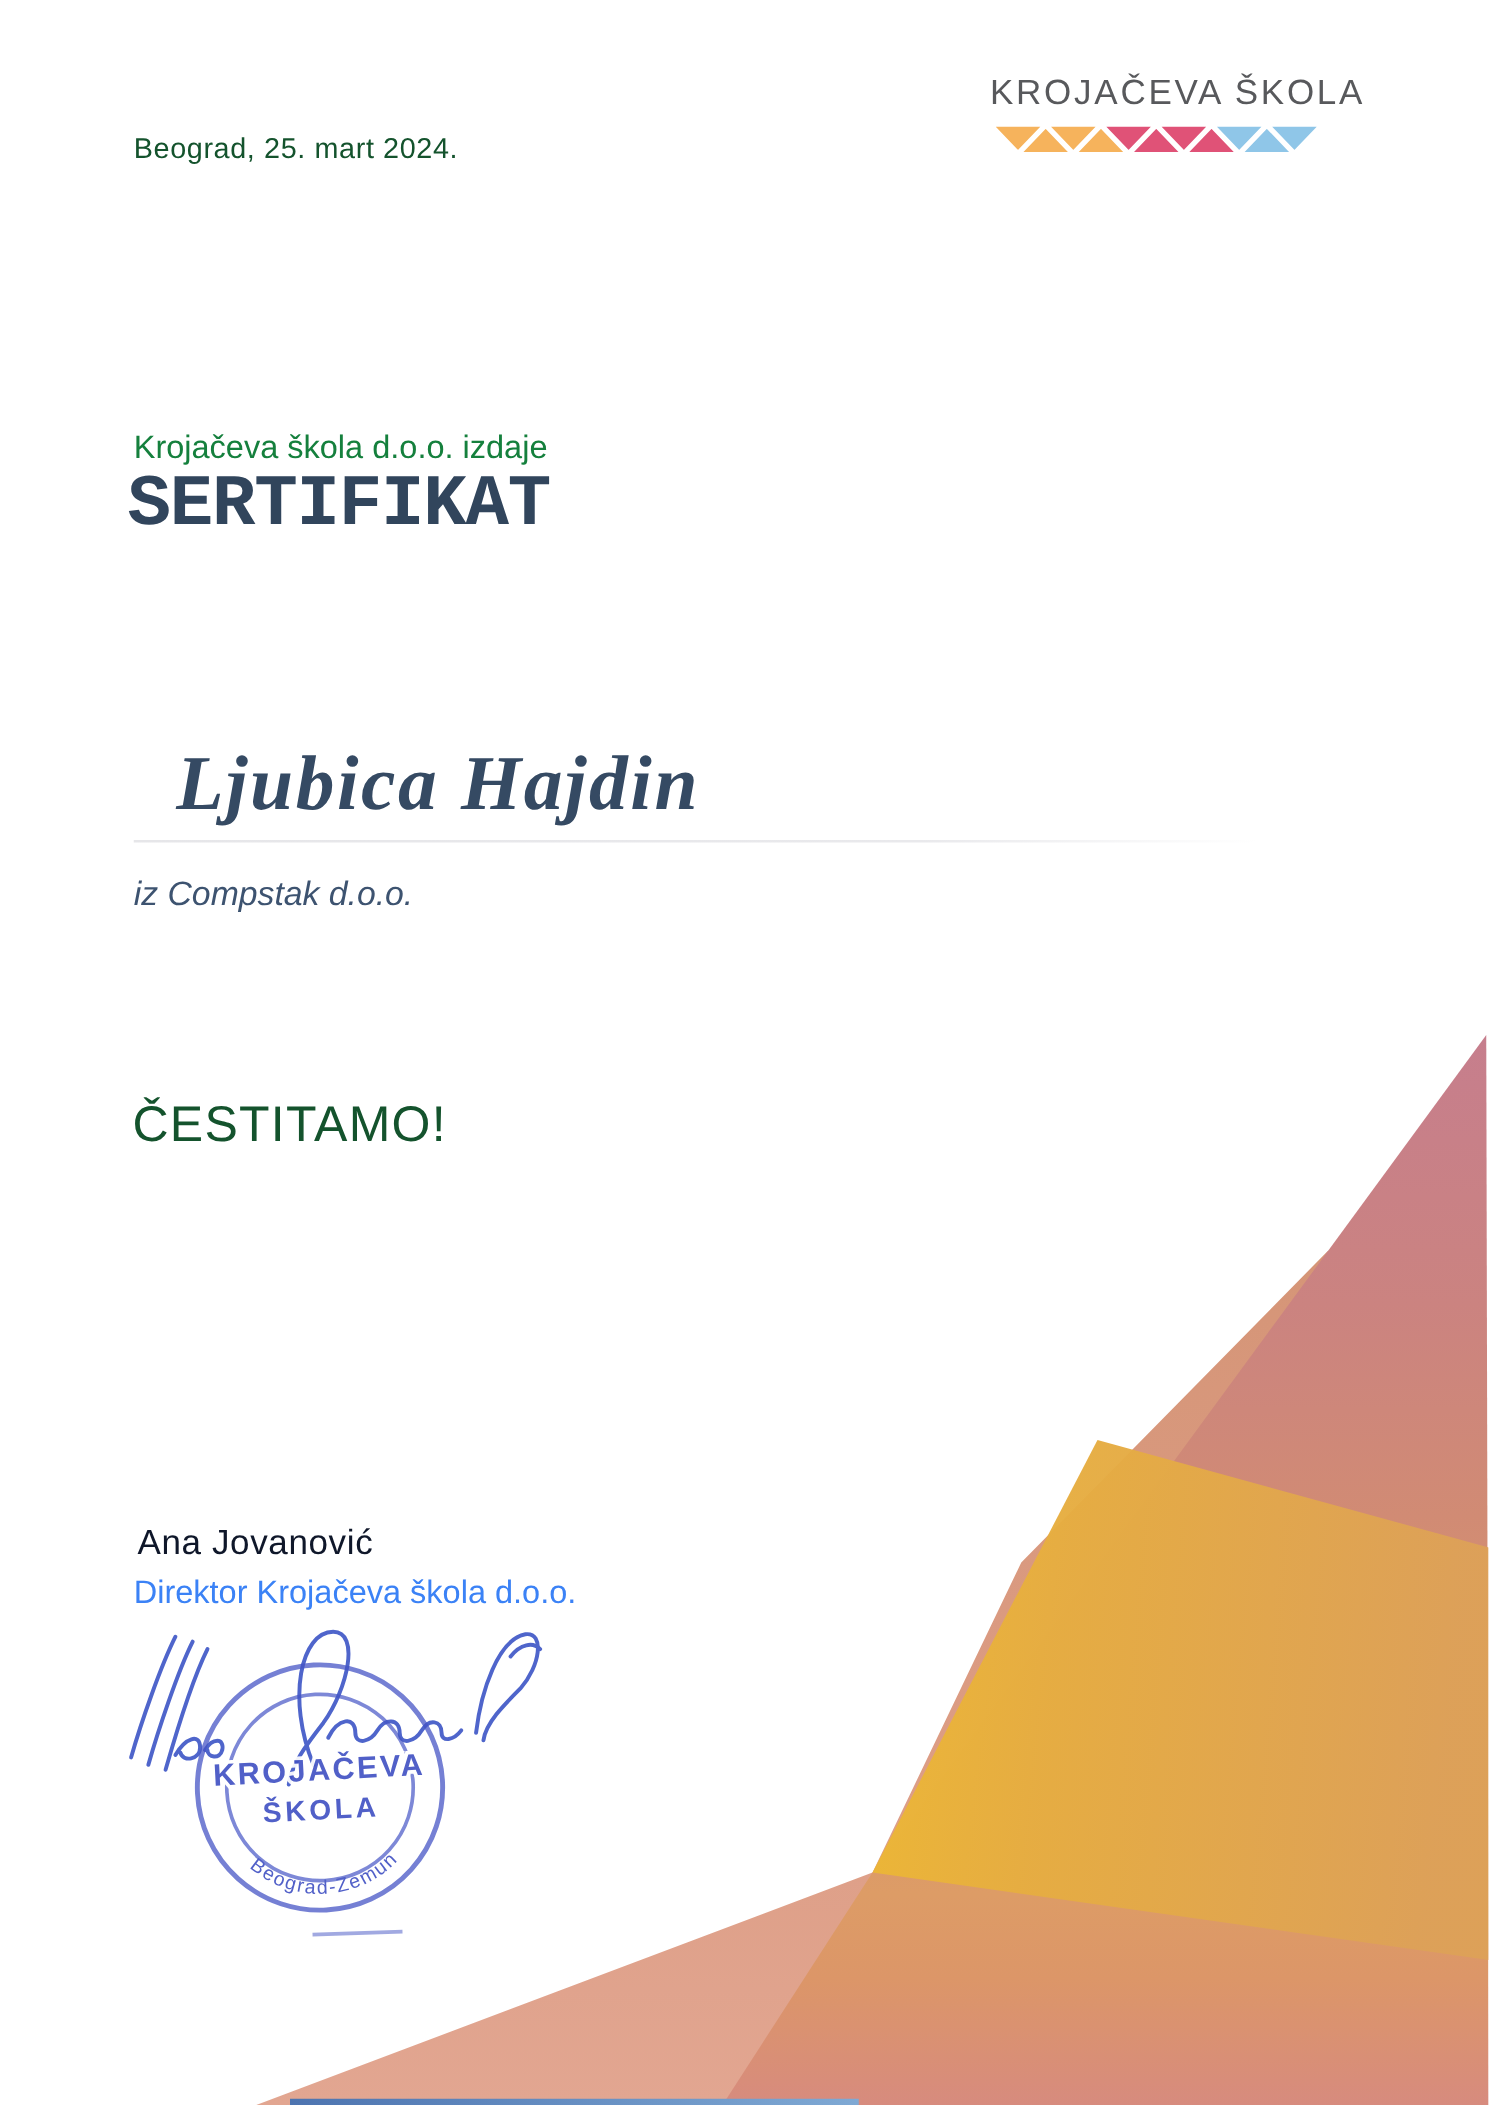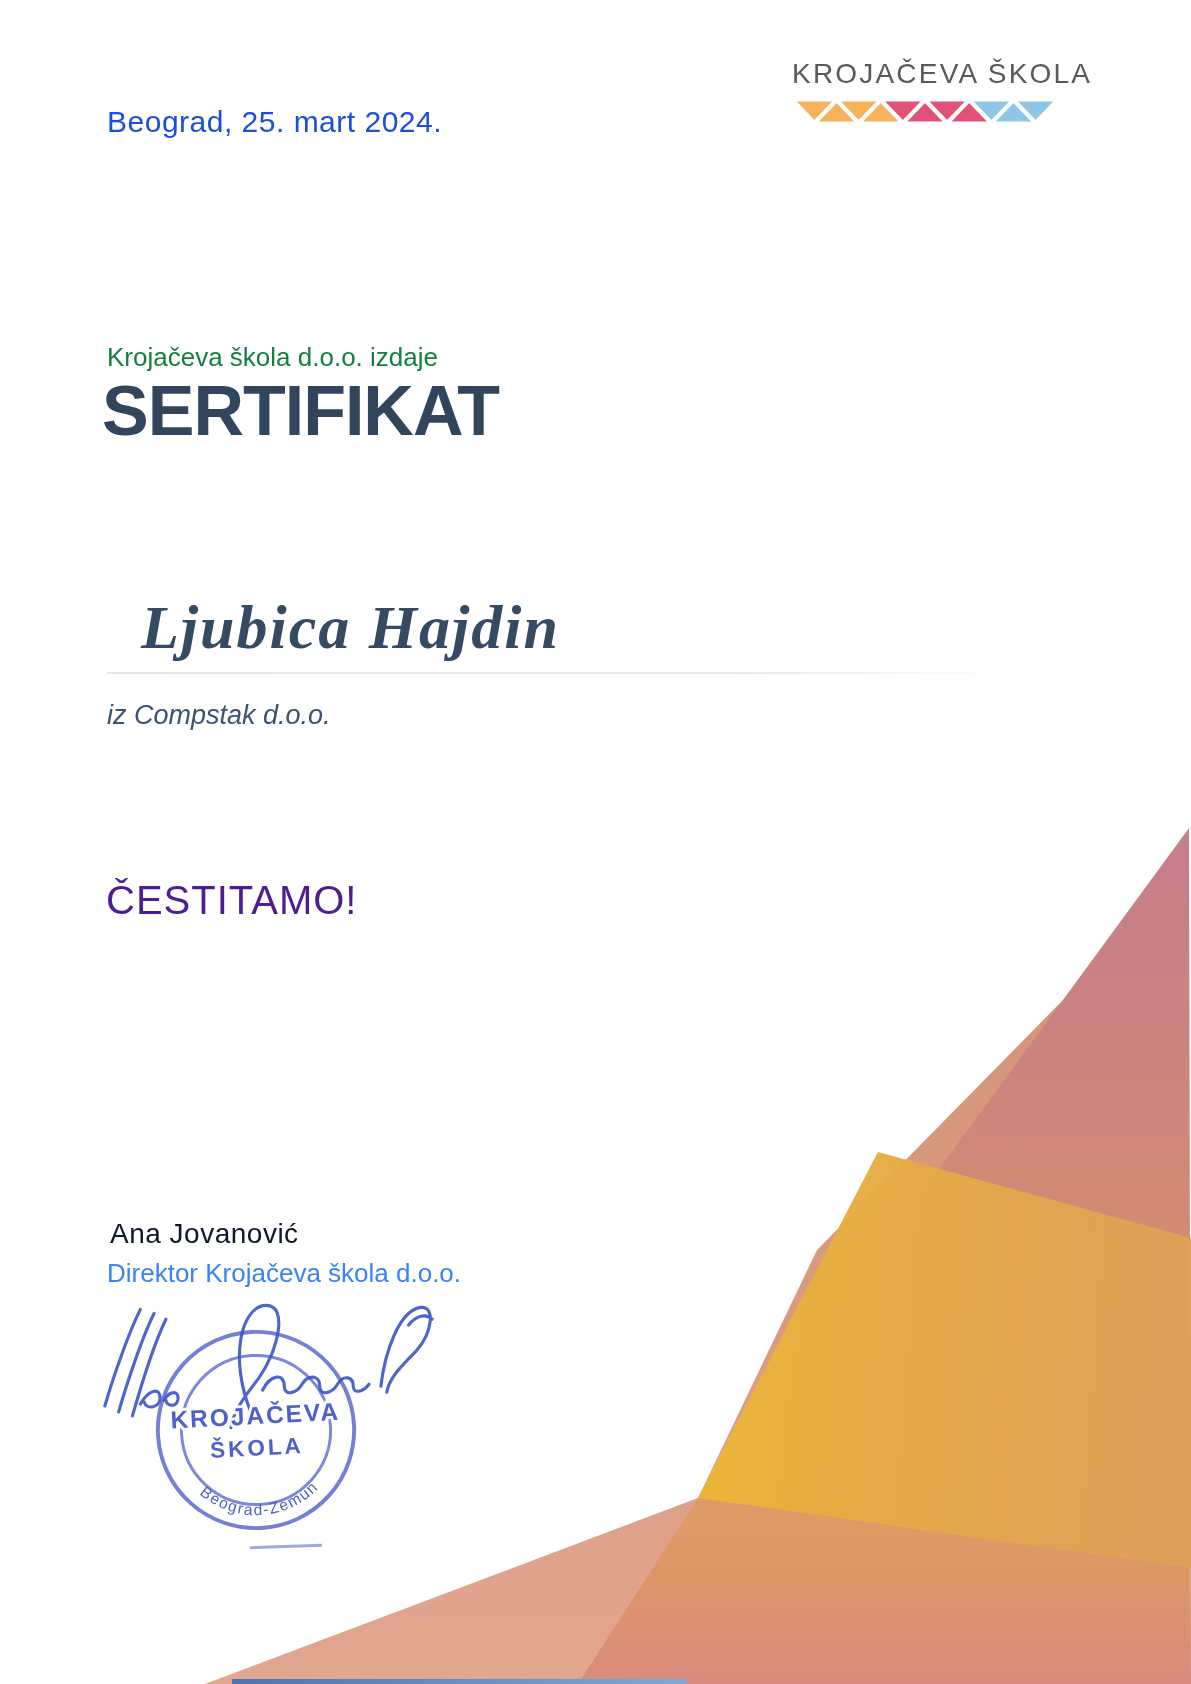--- a/index.html
+++ b/index.html
@@ -25,55 +25,55 @@
     background:linear-gradient(97deg,#f0bd2e 56%,#e6ad41 72%,#dda158 95%);
     opacity:.97;
   }
   .blue-strip{
     position:absolute;left:232px;top:1679px;width:455px;height:5px;
     background:linear-gradient(90deg,#4d74b0,#7fa9d4);
   }
   
   .date{
     position:absolute;left:107px;top:105px;
-    font-size:30px;color:#1d4ed8;letter-spacing:.5px;
+    font-size:23px;color:#14532d;letter-spacing:.5px;
   }
   .logo{position:absolute;left:792px;top:58px;width:340px;}
   .logo-title{
     font-size:28px;color:#58595c;letter-spacing:2.2px;font-weight:400;
     white-space:nowrap;
   }
   .logo-band{margin-top:9px;display:block;}
   
   .issuer{
     position:absolute;left:107px;top:342px;
     font-size:26px;color:#15803d;
   }
   .big-title{
     position:absolute;left:102px;top:376px;
-    font-size:70px;font-weight:800;color:#31455c;letter-spacing:-1px;line-height:1;
+    font-size:58px;font-weight:800;color:#31455c;letter-spacing:-1px;line-height:1;font-family:Liberation Mono, monospace;
   }
   
   .name{
     position:absolute;left:107px;top:592px;
     font-family:"Liberation Serif",serif;font-style:italic;font-weight:700;
     font-size:62px;color:#354a63;letter-spacing:2px;white-space:nowrap;margin-left:34px;
   }
   .name-line{
     position:absolute;left:107px;top:672px;width:900px;height:2px;
     background:linear-gradient(90deg,#e6e6e9 0%,#e9e9ec 70%,rgba(233,233,236,0) 100%);
   }
   .company{
     position:absolute;left:107px;top:700px;
     font-style:italic;font-size:27px;color:#3d5370;font-weight:500;
   }
   
   .congrats-h{
     position:absolute;left:106px;top:878px;
-    font-size:40px;color:#4c1d95;letter-spacing:1px;font-weight:400;
+    font-size:40px;color:#14532d;letter-spacing:1px;font-weight:400;
   }
   .body-text{
     position:absolute;left:107px;top:946px;width:880px;
     font-size:27px;line-height:38px;color:#a3a2b1;
   }
   .body-text strong{color:#9796a6;font-weight:700;}
   
   .sig-name{
     position:absolute;left:110px;top:1218px;
     font-size:28px;color:#0f172a;font-weight:500;letter-spacing:.5px;

